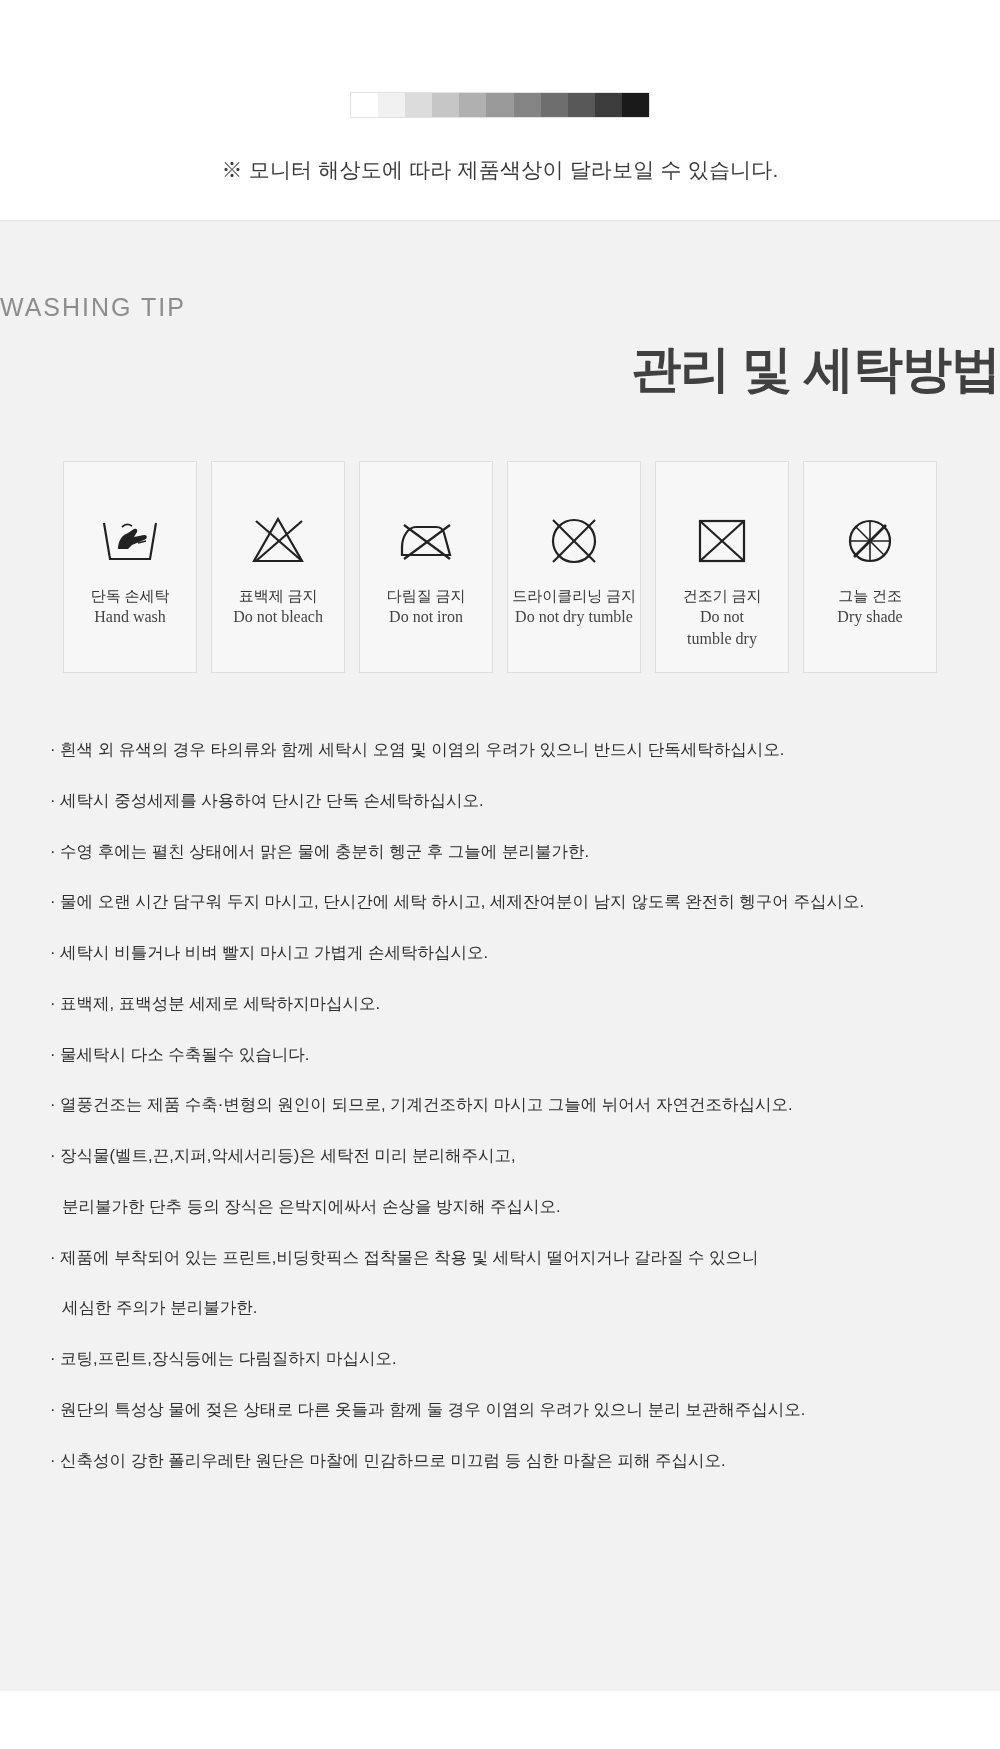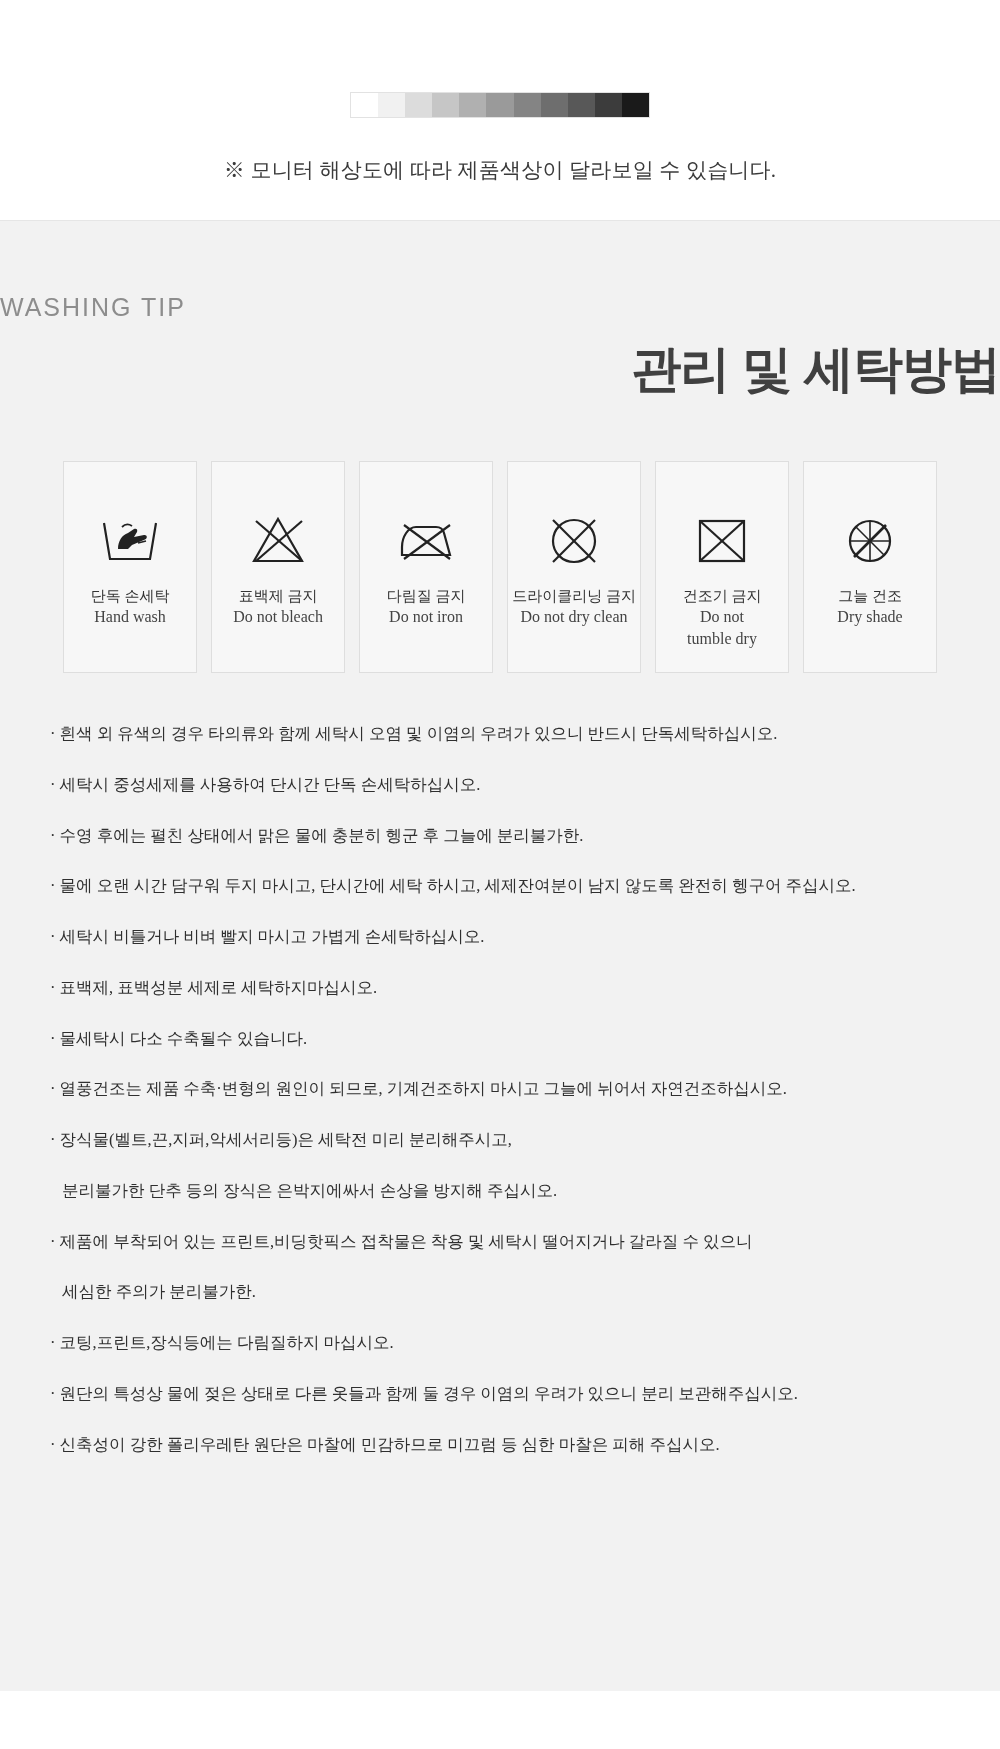--- a/index.html
+++ b/index.html
@@ -15,21 +15,20 @@
     overflow: hidden;
   }
 
   
   .top-section {
     background: #ffffff;
     padding-top: 92px;
     text-align: center;
     height: 220px;
     box-sizing: border-box;
-    font-family: Liberation Serif, serif;
   }
   .gradient-bar {
     width: 300px;
     height: 26px;
     margin: 0 auto;
     display: flex;
     border: 1px solid #e2e2e2;
     box-sizing: border-box;
   }
   .gradient-bar span {
@@ -102,23 +101,22 @@
     display: block;
   }
   .symbol-en {
     font-size: 16px;
     color: #444444;
     display: block;
   }
 
   
   .notes {
-    margin: 49px auto 0 auto;
+    margin: 64px auto 0 auto;
     width: 900px;
-    font-family: Liberation Serif, serif;
   }
   .note-line {
     font-size: 16.5px;
     color: #2f2f2f;
     line-height: 1.5;
     margin-bottom: 26px;
     white-space: nowrap;
   }
   .note-line.indent {
     padding-left: 12px;
@@ -196,21 +194,21 @@
     <div class="symbol-card">
       <div class="symbol-icon">
         <svg width="64" height="56" viewBox="0 0 64 56">
           <circle cx="32" cy="28" r="21" fill="none" stroke="#222" stroke-width="2.2"></circle>
           <line x1="11" y1="7" x2="53" y2="49" stroke="#222" stroke-width="2.2"></line>
           <line x1="53" y1="7" x2="11" y2="49" stroke="#222" stroke-width="2.2"></line>
         </svg>
       </div>
       <div class="symbol-labels">
         <span class="symbol-ko">드라이클리닝 금지</span>
-        <span class="symbol-en">Do not dry clean</span>
+        <span class="symbol-en">Do not dry tumble</span>
       </div>
     </div>
 
     <div class="symbol-card">
       <div class="symbol-icon">
         <svg width="64" height="56" viewBox="0 0 64 56">
           <rect x="10" y="8" width="44" height="40" fill="none" stroke="#222" stroke-width="2.2"></rect>
           <line x1="10" y1="8" x2="54" y2="48" stroke="#222" stroke-width="2.2"></line>
           <line x1="54" y1="8" x2="10" y2="48" stroke="#222" stroke-width="2.2"></line>
         </svg>

